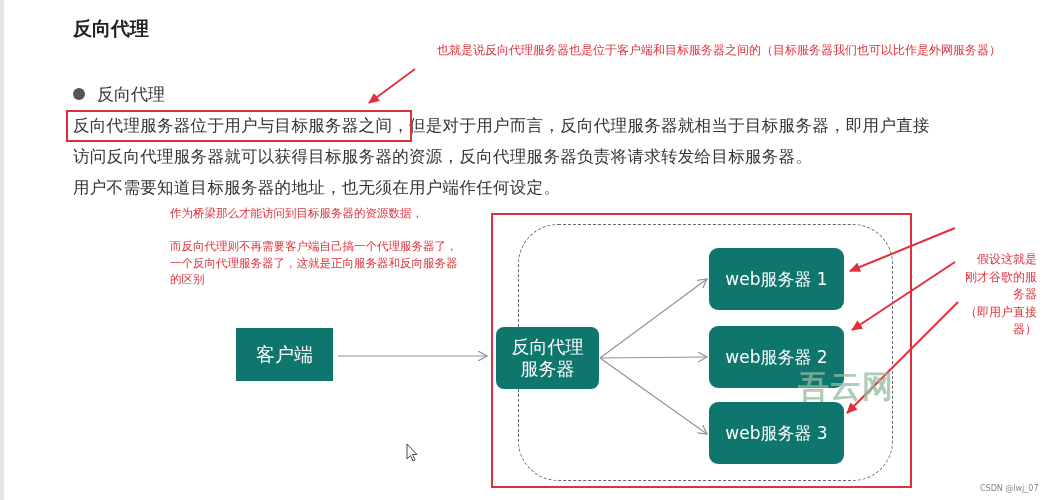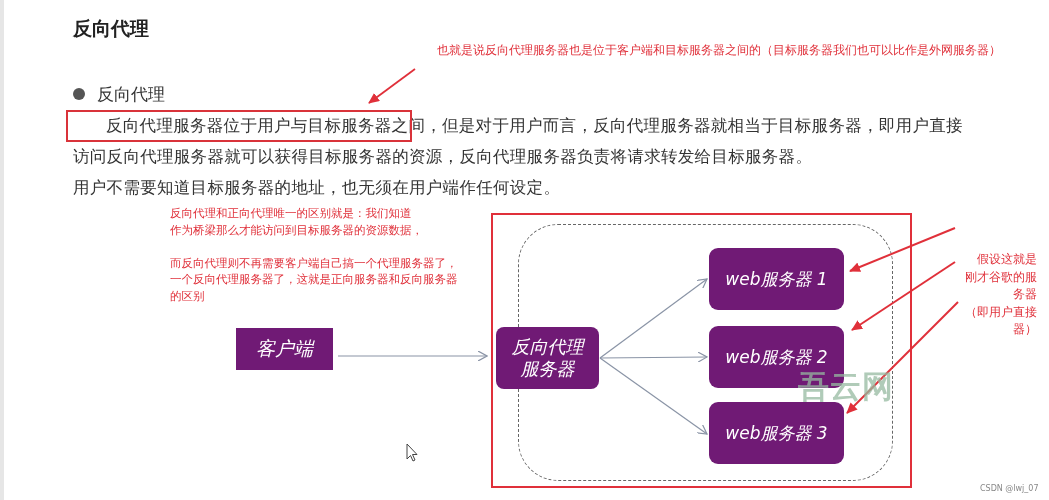--- a/index.html
+++ b/index.html
@@ -41,25 +41,25 @@
   .right-note { left: 965px; top: 251px; line-height: 17.5px; font-size: 12px; text-align: right; }
   .outer-red {
     position: absolute; left: 491px; top: 213px; width: 421px; height: 275px;
     border: 2px solid #e0303a; box-sizing: border-box;
   }
   .dashed-area {
     position: absolute; left: 518px; top: 224px; width: 375px; height: 257px;
     border: 1.5px dashed #666; border-radius: 40px; box-sizing: border-box;
   }
   .node {
-    position: absolute; background: #701a75; color: #fff;
+    position: absolute; background: #0f766e; color: #fff;
     display: flex; align-items: center; justify-content: center;
-    text-align: center; box-sizing: border-box; font-style: italic;
+    text-align: center; box-sizing: border-box;
   }
-  .node-client { left: 236px; top: 328px; width: 97px; height: 42px; font-size: 19px; }
+  .node-client { left: 236px; top: 328px; width: 97px; height: 53px; font-size: 19px; }
   .node-proxy {
     left: 496px; top: 327px; width: 103px; height: 62px; font-size: 18px;
     border-radius: 8px; line-height: 22px;
   }
   .node-web {
     left: 709px; width: 135px; height: 62px; font-size: 17px; border-radius: 9px;
   }
   .watermark {
     position: absolute; left: 798px; top: 366px; font-size: 31px; font-weight: bold;
     color: rgba(150, 185, 160, 0.75); letter-spacing: 1px;
@@ -74,30 +74,29 @@
 
 <div class="left-edge"></div>
 
 <div class="title">反向代理</div>
 
 <div class="bullet-row">
   <span class="bullet-dot"></span>
   <span>反向代理</span>
 </div>
 
-<div class="para-line" style="top:115px;margin-left:33px;">反向代理服务器位于用户与目标服务器之间，但是对于用户而言，反向代理服务器就相当于目标服务器，即用户直接</div>
+<div class="para-line" style="top:115px;">反向代理服务器位于用户与目标服务器之间，但是对于用户而言，反向代理服务器就相当于目标服务器，即用户直接</div>
 <div class="para-line" style="top:146px;">访问反向代理服务器就可以获得目标服务器的资源，反向代理服务器负责将请求转发给目标服务器。</div>
 <div class="para-line" style="top:177px;">用户不需要知道目标服务器的地址，也无须在用户端作任何设定。</div>
 
 <div class="hl-box"></div>
 
 <div class="red-note top-note">也就是说反向代理服务器也是位于客户端和目标服务器之间的（目标服务器我们也可以比作是外网服务器）</div>
 
 <div class="red-note left-note">
-  <div>反向代理和正向代理唯一的区别就是：我们知道</div>
   <div>作为桥梁那么才能访问到目标服务器的资源数据，</div>
   <div style="height:16.5px;"></div>
   <div>而反向代理则不再需要客户端自己搞一个代理服务器了，</div>
   <div>一个反向代理服务器了，这就是正向服务器和反向服务器</div>
   <div>的区别</div>
 </div>
 
 <div class="red-note right-note">
   <div>假设这就是</div>
   <div>刚才谷歌的服</div>

